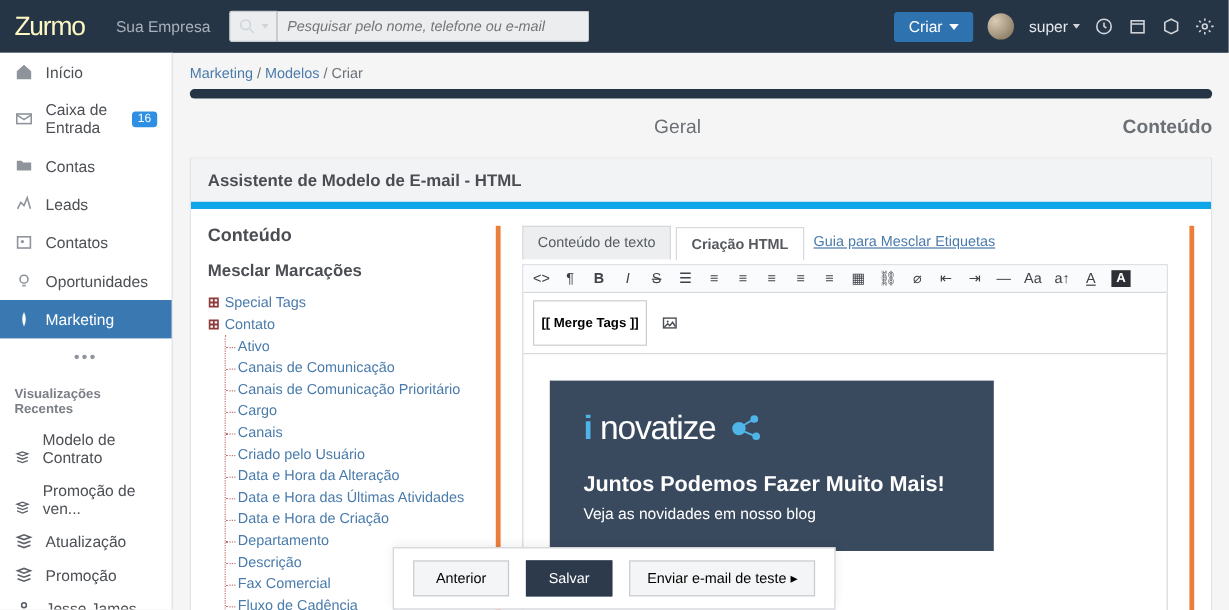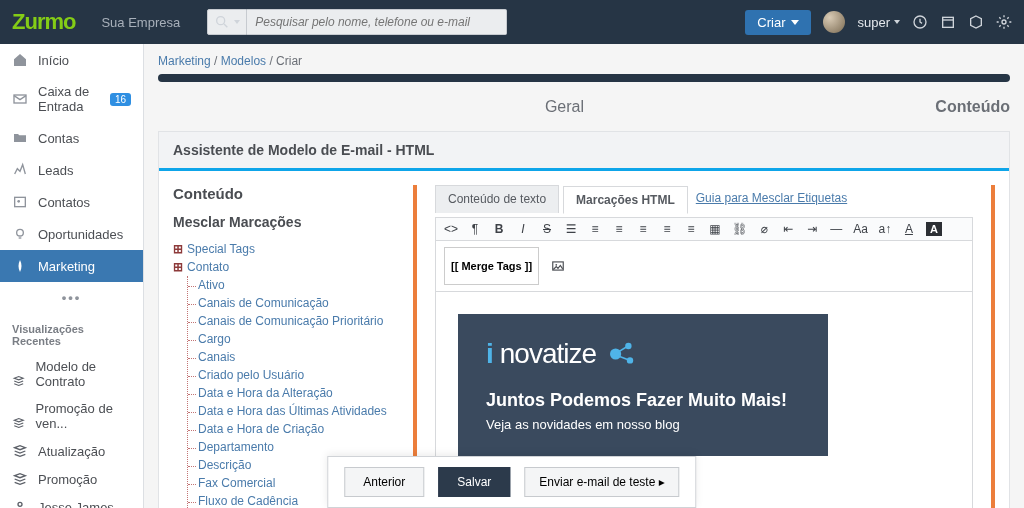--- a/index.html
+++ b/index.html
@@ -1,21 +1,21 @@
 <!DOCTYPE html>
 <html><head>
 <meta charset="utf-8">
 <style>
 *{margin:0;padding:0;box-sizing:border-box;font-family:Arial,Helvetica,sans-serif}
 body{overflow:hidden;background:#f5f5f5}
 .topbar{height:44px;background:#263545;display:flex;align-items:center;padding:0 12px;color:#cfd4da}
 .logo{display:flex;align-items:center;gap:4px}
-.logo-z{font-size:22px;font-weight:bold;color:#84cc16;letter-spacing:-1px}
+.logo-z{font-size:22px;font-weight:normal;color:#fef9c3;letter-spacing:-1px}
 .logo-sub{font-size:13px;color:#a8b0ba;margin-left:22px}
-.search-wrap{display:flex;align-items:center;margin-left:27px}
+.search-wrap{display:flex;align-items:center;margin-left:16px}
 .search-dd{background:#ebedef;border:1px solid #c7cbd0;height:26px;padding:0 6px;font-size:12px;display:flex;align-items:center;border-radius:2px 0 0 2px;cursor:pointer}
 .search-input{background:#ebedef;border:1px solid #c7cbd0;border-left:none;height:26px;width:260px;padding:0 8px;font-size:12px;font-style:italic;color:#6a6f76;border-radius:0 2px 2px 0}
 .top-right{margin-left:auto;display:flex;align-items:center;gap:12px}
 .btn-criar{background:#2f72b0;color:#fff;font-size:13px;padding:5px 12px;border-radius:3px;display:flex;align-items:center;gap:6px;cursor:pointer}
 .btn-criar .caret{border-left:4px solid transparent;border-right:4px solid transparent;border-top:5px solid #fff}
 .avatar{width:22px;height:22px;border-radius:50%;background:radial-gradient(circle at 30% 30%,#d9cbb5,#7a6a52)}
 .user-name{font-size:13px;color:#e4e8ec;display:flex;align-items:center;gap:4px;cursor:pointer}
 .caret-s{border-left:3px solid transparent;border-right:3px solid transparent;border-top:4px solid #cfd4da}
 .top-icon{width:16px;height:16px;color:#cfd4da;cursor:pointer}
 .layout{display:flex;height:calc(100vh - 44px)}
@@ -30,21 +30,21 @@
 .recent-item{display:flex;align-items:flex-end;gap:10px;padding:6px 12px;color:#4c4f54;cursor:pointer}
 .recent-item .ricn{width:16px;height:16px;color:#5c6068}
 .main{flex:1;overflow:auto;padding:10px 14px 0 14px}
 .breadcrumb{font-size:12px;color:#6b6f76;margin-bottom:6px}
 .breadcrumb a{color:#4a7bab;text-decoration:none}
 .progress{height:8px;background:#263545;border-radius:4px;margin-bottom:8px}
 .steps{display:flex;border-bottom:1px solid transparent;margin-bottom:6px}
 .step{flex:1;text-align:right;padding:8px 0;font-size:16px;color:#6b6f76;cursor:pointer}
 .step.active{font-weight:bold}
 .panel{background:#fff;border:1px solid #e1e3e6}
-.panel-title{background:#f2f3f5;border-bottom:3px solid #0ea5e9;padding:10px 14px;font-size:14px;font-weight:bold;color:#4a4d52}
+.panel-title{background:#f2f3f5;border-bottom:6px solid #0ea5e9;padding:10px 14px;font-size:14px;font-weight:bold;color:#4a4d52}
 .panel-body{display:flex;padding:14px;position:relative}
 .left-col{width:240px;padding-right:14px}
 .h-conteudo{font-size:15px;font-weight:bold;color:#4a4d52;margin-bottom:12px}
 .h-mesclar{font-size:14px;font-weight:bold;color:#4a4d52;margin-bottom:10px}
 .tree{font-size:12px;color:#4a7bab}
 .tree-root{padding:2px 0;cursor:pointer}
 .tree-root .tog{color:#8d3a3a;font-weight:bold;margin-right:4px}
 .tree-sub{margin-left:14px;border-left:1px dotted #c27474}
 .tree-sub .leaf{padding:2px 0 2px 10px;position:relative;cursor:pointer;white-space:nowrap}
 .tree-sub .leaf:before{content:"";position:absolute;left:0;top:10px;width:8px;border-top:1px dotted #c27474}
@@ -239,21 +239,21 @@
                 <div class="leaf">Descrição</div>
                 <div class="leaf">Fax Comercial</div>
                 <div class="leaf">Fluxo de Cadência</div>
                 <div class="leaf">Fornecedor</div>
               </div>
           </div>
         </div>
         <div class="right-col">
           <div class="tabs">
             <div class="tab">Conteúdo de texto</div>
-            <div class="tab active">Marcações HTML</div>
+            <div class="tab active">Criação HTML</div>
             <div class="tab link">Guia para Mesclar Etiquetas</div>
           </div>
           <div class="editor">
             <div class="toolbar">
               <span class="tb-btn">&lt;&gt;</span>
               <span class="tb-btn">¶</span>
               <span class="tb-btn bold">B</span>
               <span class="tb-btn italic">I</span>
               <span class="tb-btn" style="text-decoration:line-through">S</span>
               <span class="tb-btn">☰</span>

